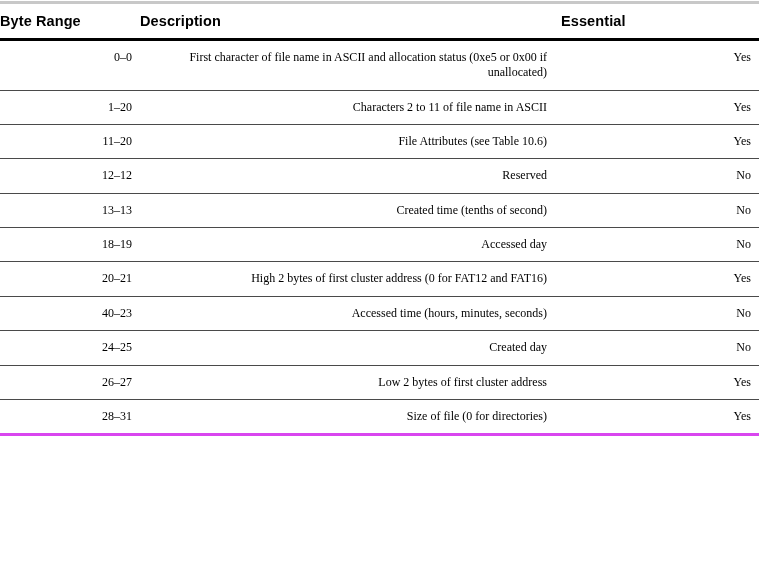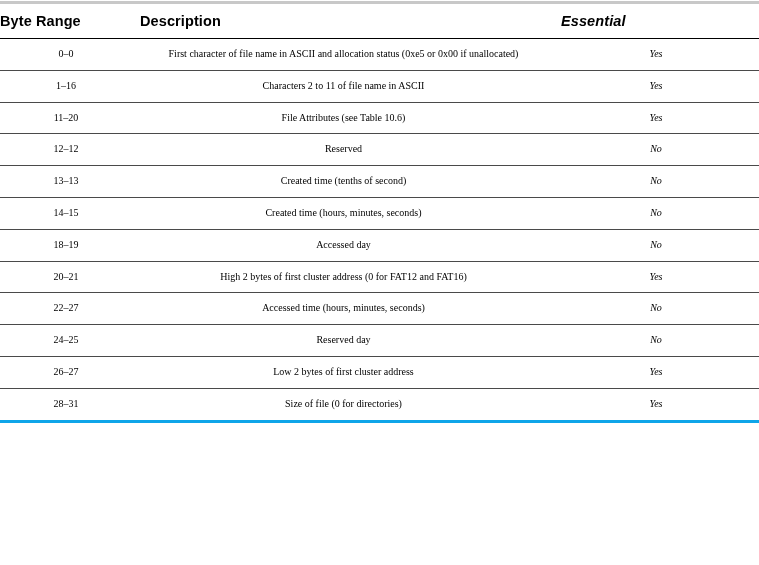--- a/index.html
+++ b/index.html
@@ -47,52 +47,52 @@
 
   thead th {
     font-family: "Liberation Sans", "DejaVu Sans", sans-serif;
     font-weight: bold;
     font-size: 14.5px;
     text-align: left;
     vertical-align: bottom;
     padding: 14px 8px 8px 0;
     letter-spacing: 0.1px;
     color: #000000;
-    border-bottom: 1px solid #000000;
+    border-bottom: 3px solid #000000;
     line-height: 1.1;
   }
 
   tbody td {
     font-family: "Liberation Serif", "DejaVu Serif", serif;
-    font-size: 10px;
+    font-size: 12px;
     font-weight: normal;
-    text-align: center;
+    text-align: right;
     vertical-align: top;
     padding: 9px 8px 9px 0;
     line-height: 1.28;
     color: #000000;
     border-bottom: 1.5px solid #4a4a4a;
   }
 
   tbody tr:last-child td {
-    border-bottom: 3px solid #0ea5e9;
+    border-bottom: 3px solid #d946ef;
   }
 
   
 
   .cell-desc {
     padding-right: 14px;
   }
 
   
   td.cell-byte, th.head-byte { padding-left: 0; }
 
   
   td.cell-desc, th.head-desc { padding-left: 0; }
-  td.cell-essential, th.head-essential { padding-left: 0; font-style: italic; }
+  td.cell-essential, th.head-essential { padding-left: 0; }
 </style>
 </head>
 <body>
 
 <div class="top-rule"></div>
 
 <div class="table-wrap">
   <table class="spec-table">
     <colgroup>
       <col class="col-byte">
@@ -106,62 +106,57 @@
         <th class="head-essential">Essential</th>
       </tr>
     </thead>
     <tbody>
         <tr>
           <td class="cell-byte">0–0</td>
           <td class="cell-desc">First character of file name in ASCII and allocation status (0xe5 or 0x00 if unallocated)</td>
           <td class="cell-essential">Yes</td>
         </tr>
         <tr>
-          <td class="cell-byte">1–16</td>
+          <td class="cell-byte">1–20</td>
           <td class="cell-desc">Characters 2 to 11 of file name in ASCII</td>
           <td class="cell-essential">Yes</td>
         </tr>
         <tr>
           <td class="cell-byte">11–20</td>
           <td class="cell-desc">File Attributes (see Table 10.6)</td>
           <td class="cell-essential">Yes</td>
         </tr>
         <tr>
           <td class="cell-byte">12–12</td>
           <td class="cell-desc">Reserved</td>
           <td class="cell-essential">No</td>
         </tr>
         <tr>
           <td class="cell-byte">13–13</td>
           <td class="cell-desc">Created time (tenths of second)</td>
           <td class="cell-essential">No</td>
         </tr>
         <tr>
-          <td class="cell-byte">14–15</td>
-          <td class="cell-desc">Created time (hours, minutes, seconds)</td>
-          <td class="cell-essential">No</td>
-        </tr>
-        <tr>
           <td class="cell-byte">18–19</td>
           <td class="cell-desc">Accessed day</td>
           <td class="cell-essential">No</td>
         </tr>
         <tr>
           <td class="cell-byte">20–21</td>
           <td class="cell-desc">High 2 bytes of first cluster address (0 for FAT12 and FAT16)</td>
           <td class="cell-essential">Yes</td>
         </tr>
         <tr>
-          <td class="cell-byte">22–27</td>
+          <td class="cell-byte">40–23</td>
           <td class="cell-desc">Accessed time (hours, minutes, seconds)</td>
           <td class="cell-essential">No</td>
         </tr>
         <tr>
           <td class="cell-byte">24–25</td>
-          <td class="cell-desc">Reserved day</td>
+          <td class="cell-desc">Created day</td>
           <td class="cell-essential">No</td>
         </tr>
         <tr>
           <td class="cell-byte">26–27</td>
           <td class="cell-desc">Low 2 bytes of first cluster address</td>
           <td class="cell-essential">Yes</td>
         </tr>
         <tr>
           <td class="cell-byte">28–31</td>
           <td class="cell-desc">Size of file (0 for directories)</td>

